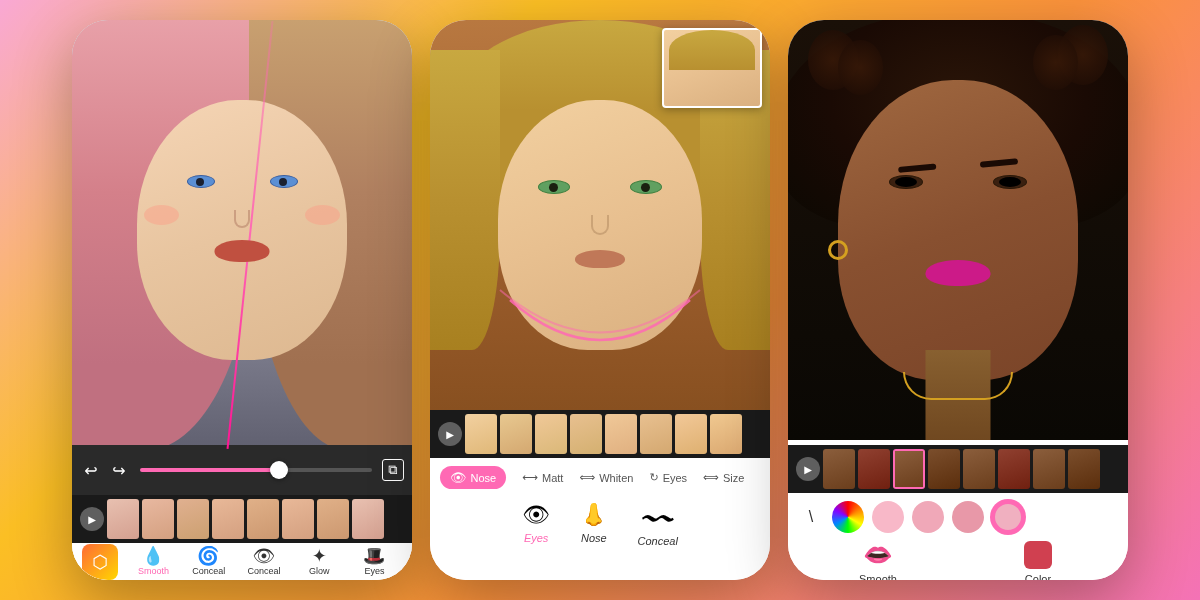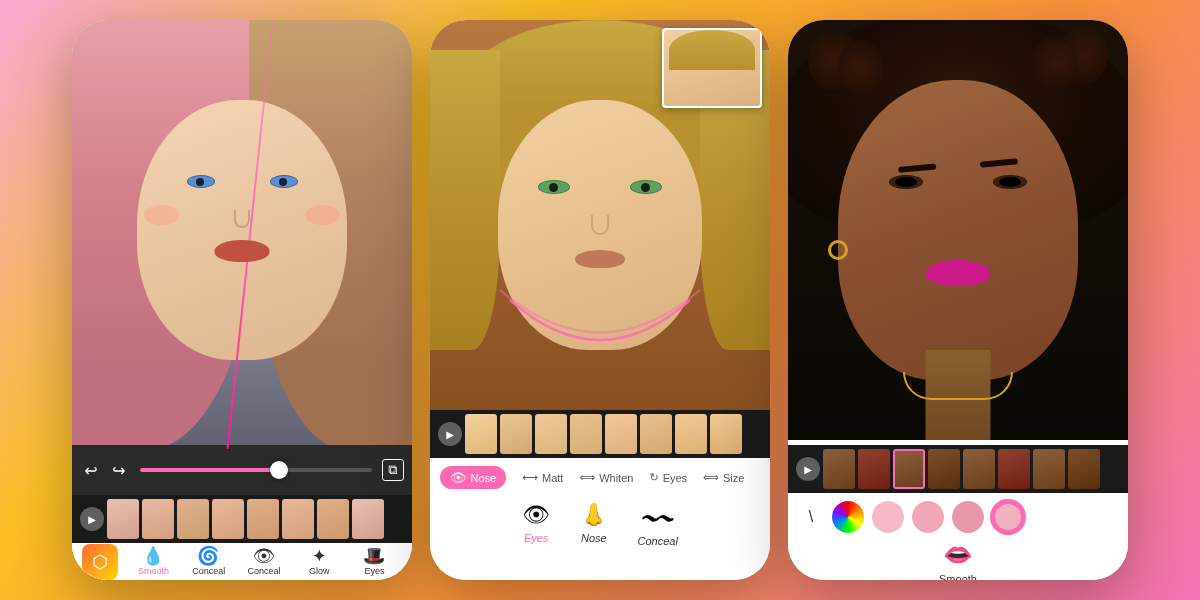--- a/index.html
+++ b/index.html
@@ -722,18 +722,22 @@
           <div class="color-swatch" style="background:#f0a8b8;"></div>
           <div class="color-swatch" style="background:#e898a8;"></div>
           <div class="color-swatch selected" style="background:#f0b0c0;border:3px solid #ff69b4;"></div>
         </div>
 
         <div class="right-face-parts">
           <div class="right-face-part active">
             <span class="right-face-part-icon">👄</span>
             <span class="right-face-part-label">Smooth</span>
           </div>
+          <div class="right-face-part">
+            <span class="right-face-part-icon" style="width:28px;height:28px;background:#d04050;border-radius:6px;display:inline-block;"></span>
+            <span class="right-face-part-label">Color</span>
+          </div>
         </div>
       </div>
     </div>
   </div>
 
 </div>
 
 </body></html>

